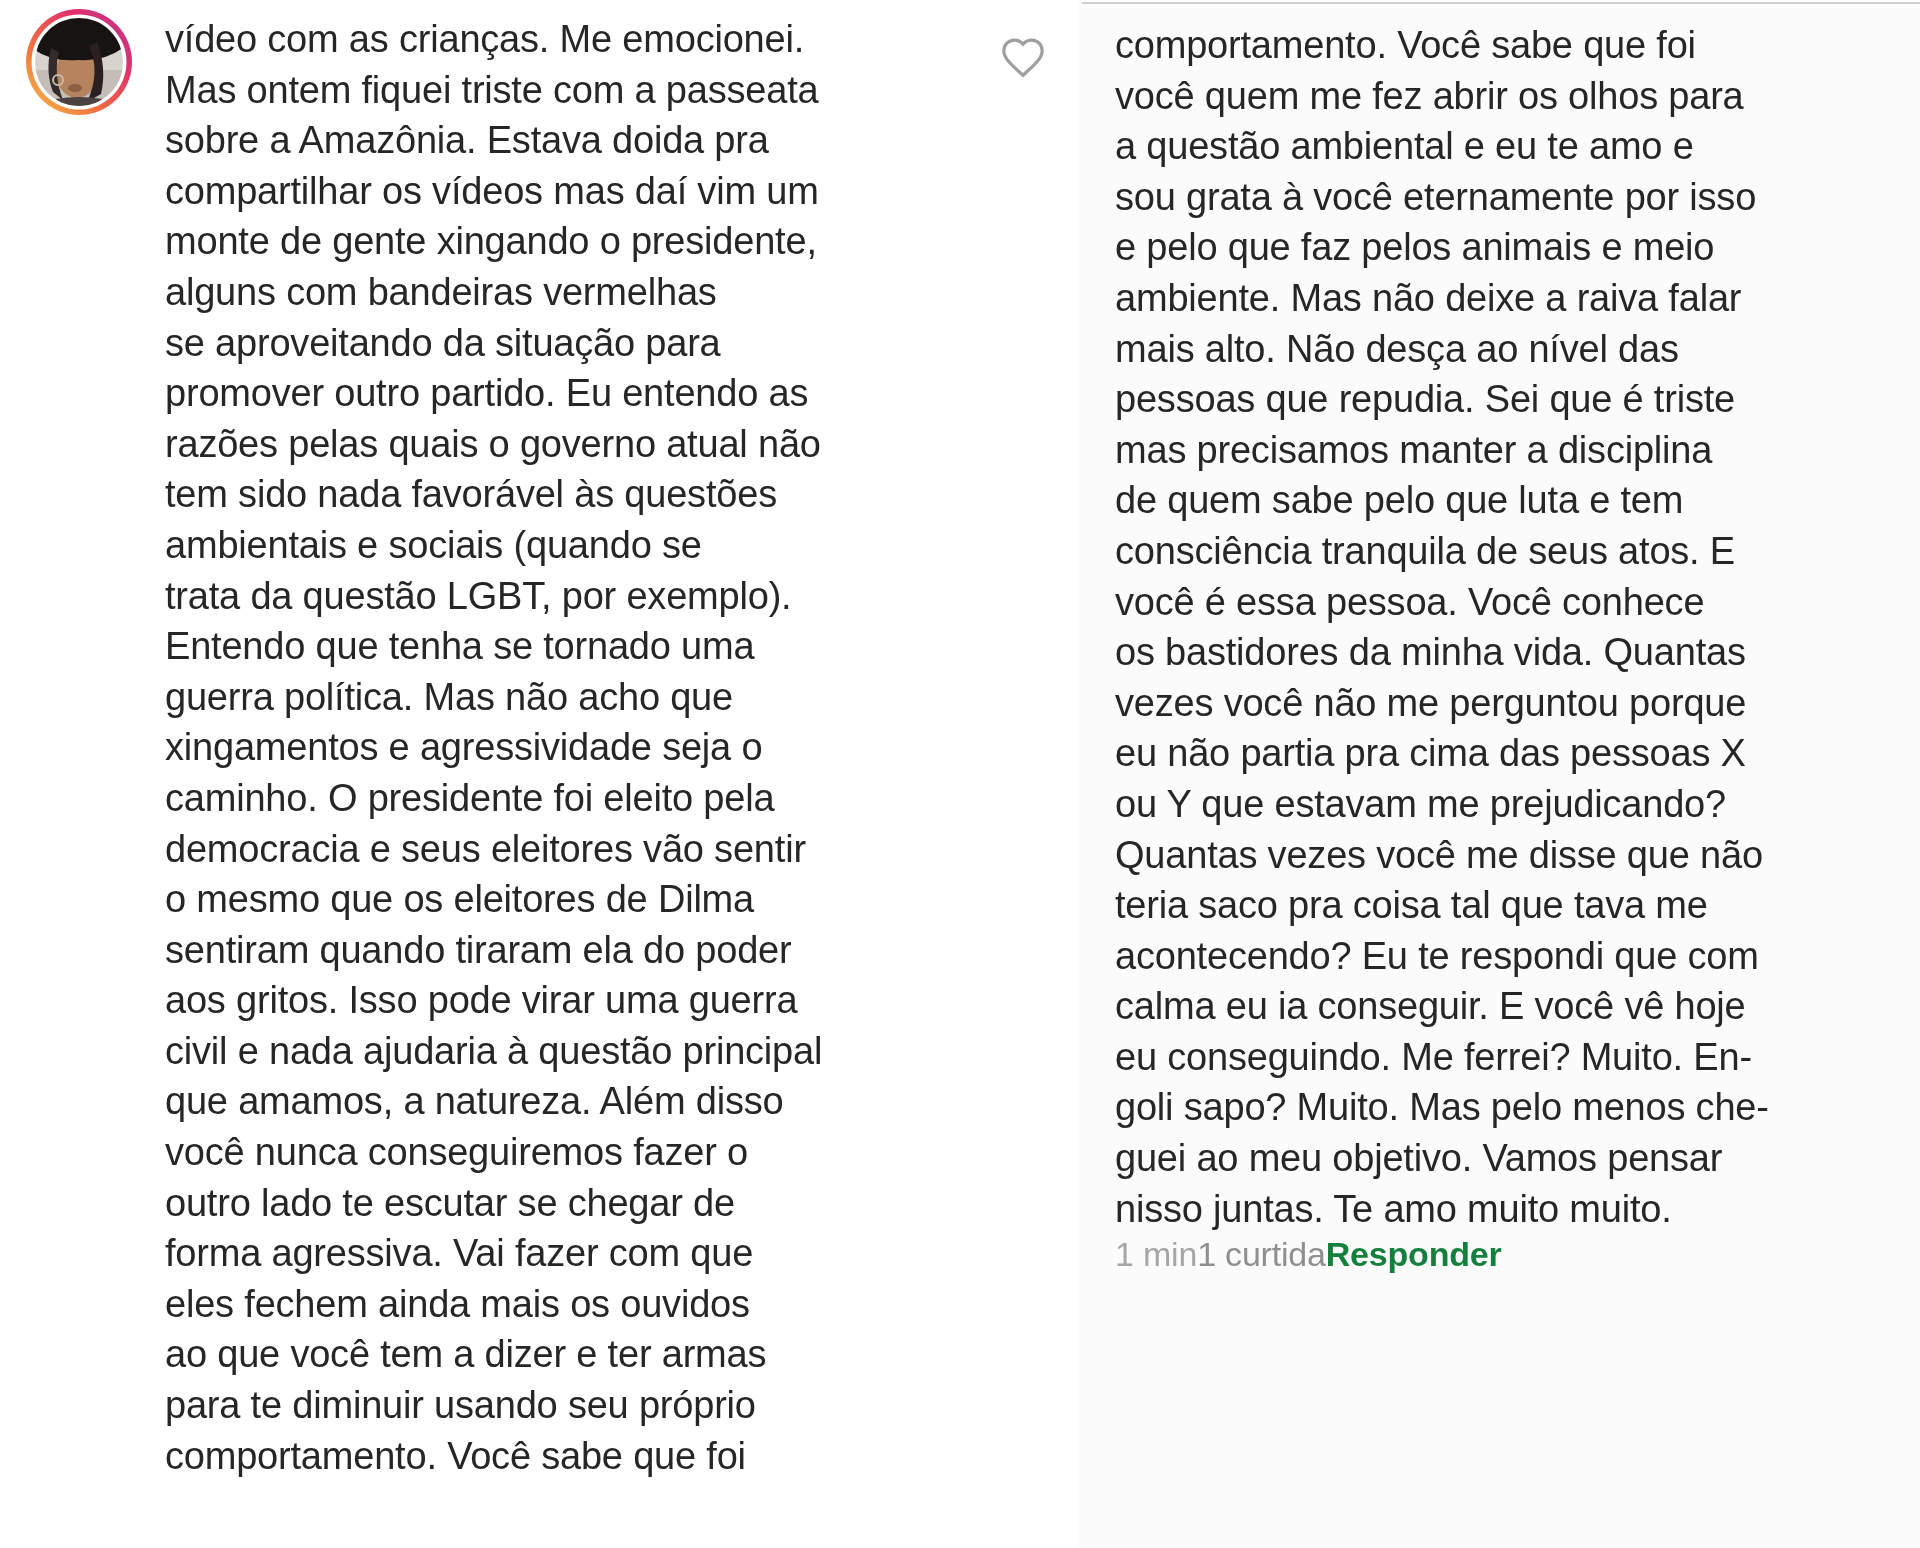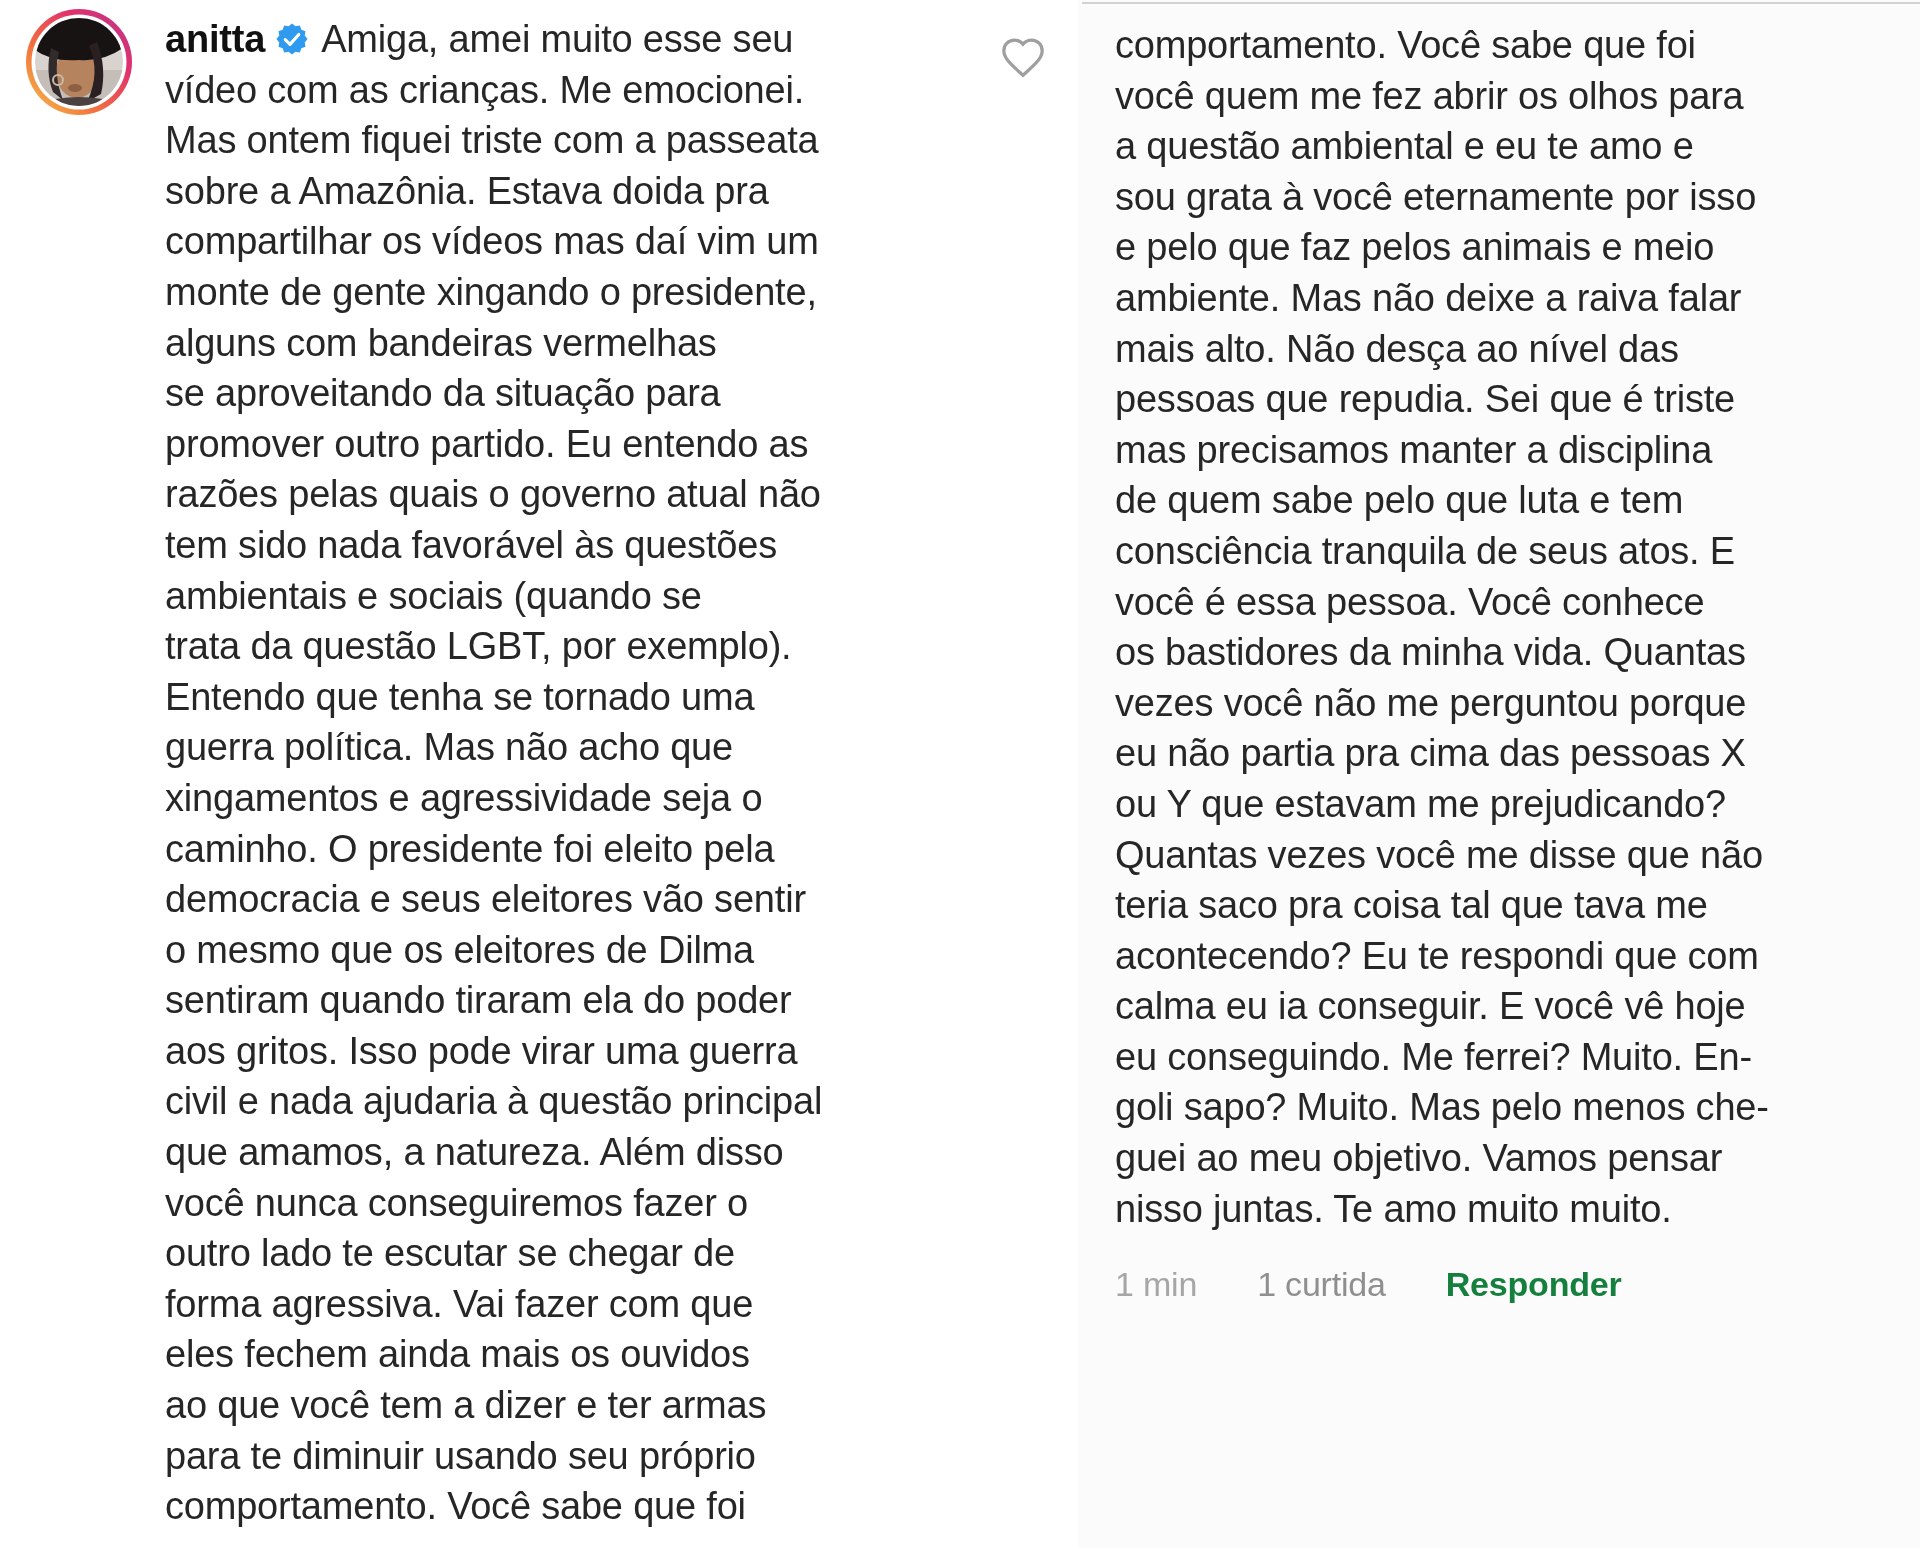--- a/index.html
+++ b/index.html
@@ -31,21 +31,21 @@
   .header-line{white-space:nowrap;height:50.6px;}
   .username{font-weight:700;color:#111111;margin-right:10px;}
   .badge{
     display:inline-block;width:34px;height:34px;vertical-align:-4px;margin-right:12px;
   }
   .comment-body{white-space:pre-line;}
   .heart-wrap{
     position:absolute;left:1000px;top:34px;width:46px;height:46px;cursor:pointer;
   }
   .footer-row{
-    display:flex;gap:60px;margin-top:30px;
+    display:flex;
     font-size:34px;line-height:40px;color:#9e9e9e;
   }
   .footer-time{font-weight:400;color:#a6a6a6;}
   .footer-likes{font-weight:400;color:#8f8f8f;cursor:pointer;}
   .footer-reply{font-weight:700;color:#15803d;cursor:pointer;}
 </style>
 </head>
 <body>
 
 <div class="right-slice-bg"></div>
@@ -74,26 +74,20 @@
       <path d="M72,34 q10,26 4,52 l-14,8 q14,-30 2,-56 z" fill="#2a2022"></path>
       <path d="M26,40 q-6,24 2,44 l10,8 q-10,-26 -4,-48 z" fill="#332a2b"></path>
       <ellipse cx="50" cy="80" rx="7" ry="4" fill="#8e5f43"></ellipse>
       <circle cx="33" cy="72" r="5" fill="none" stroke="#c9b9a6" stroke-width="2"></circle>
       <path d="M10,96 q44,-14 88,0 v12 h-88 z" fill="#4a4140"></path>
     </g>
   </svg>
 </div>
 
 <div class="comment-left">
-  <div class="header-line">
-    <span class="username">anitta</span><svg class="badge" viewBox="0 0 24 24">
-      <polygon fill="#2e9bf0" points="23,12 20.98,14.41 21.53,17.5 18.58,18.58 17.5,21.53 14.41,20.98 12,23 9.59,20.98 6.5,21.53 5.42,18.58 2.47,17.5 3.02,14.41 1,12 3.02,9.59 2.47,6.5 5.42,5.42 6.5,2.47 9.59,3.02 12,1 14.41,3.02 17.5,2.47 18.58,5.42 21.53,6.5 20.98,9.59"></polygon>
-      <path d="M7.2,12.4 L10.6,15.8 L16.8,8.8" fill="none" stroke="#ffffff" stroke-width="2.2" stroke-linecap="round" stroke-linejoin="round"></path>
-    </svg><span>Amiga, amei muito esse seu</span>
-  </div>
   <div class="comment-body">vídeo com as crianças. Me emocionei.
 Mas ontem fiquei triste com a passeata
 sobre a Amazônia. Estava doida pra
 compartilhar os vídeos mas daí vim um
 monte de gente xingando o presidente,
 alguns com bandeiras vermelhas
 se aproveitando da situação para
 promover outro partido. Eu entendo as
 razões pelas quais o governo atual não
 tem sido nada favorável às questões

